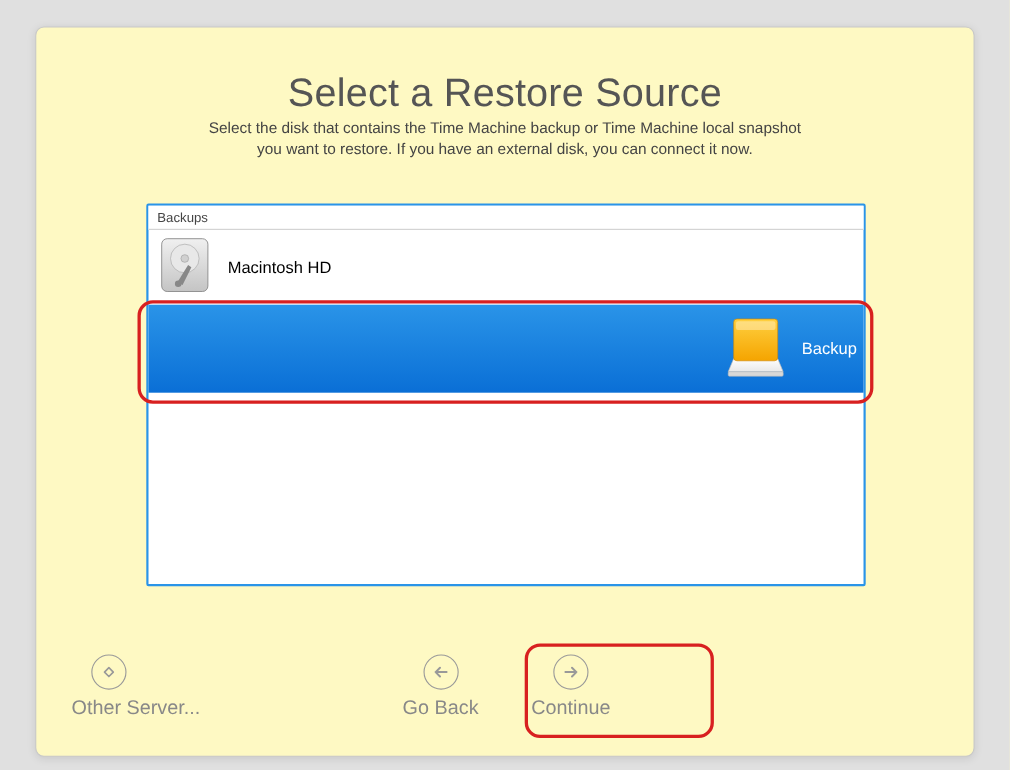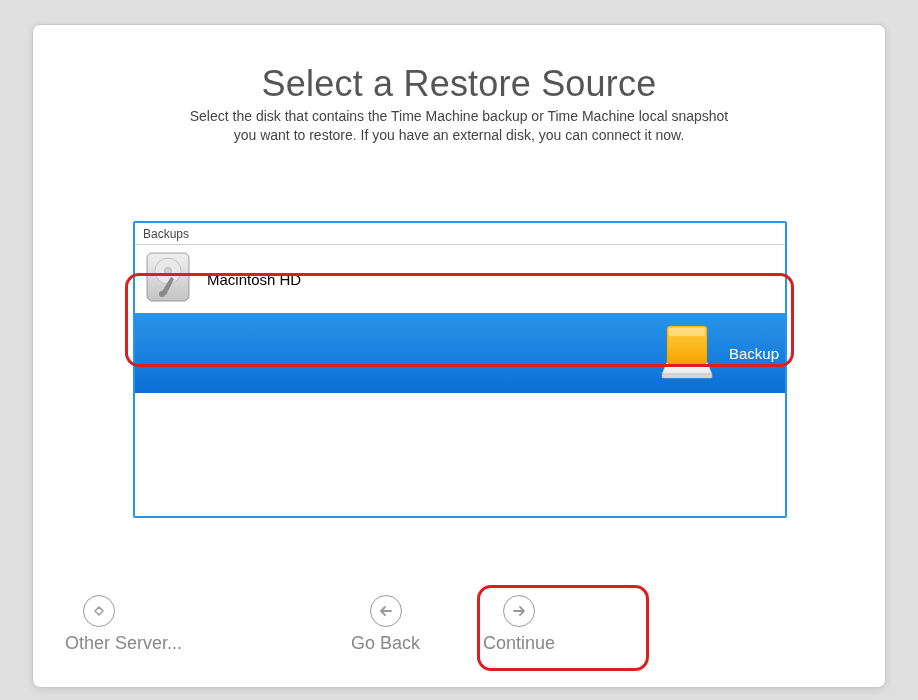--- a/index.html
+++ b/index.html
@@ -14,21 +14,21 @@
       height: 700px;
       overflow: hidden;
       position: relative;
     }
     .window {
       position: absolute;
       top: 24px;
       left: 32px;
       width: 854px;
       height: 664px;
-      background: #ffffff;
+      background: #fef9c3;
       border-radius: 8px;
       border: 1px solid #c8c8c8;
       box-shadow: 0 2px 8px rgba(0,0,0,0.1);
       overflow: visible;
     }
     .header {
       text-align: center;
       padding-top: 38px;
     }
     .title {
@@ -41,26 +41,25 @@
       font-size: 14px;
       color: #444;
       margin-top: 2px;
       line-height: 1.35;
     }
     .list-container {
       position: absolute;
       top: 160px;
       left: 100px;
       width: 654px;
-      height: 297px;
+      height: 348px;
       background: #fff;
       border: 2px solid #2a94e8;
       border-radius: 2px;
       overflow: visible;
-      margin-top: 36px;
     }
     .list-header {
       font-size: 12px;
       color: #444;
       padding: 4px 8px 3px;
       border-bottom: 1px solid #d0d0d0;
       background: #fff;
     }
     .disk-row {
       display: flex;
@@ -141,21 +140,21 @@
       align-items: center;
       justify-content: center;
       margin-bottom: 6px;
     }
     .nav-button .btn-label {
       font-size: 18px;
       color: #888;
     }
     .btn-other { left: 32px; align-items: flex-start; }
     .btn-other .circle { margin-left: 18px; }
-    .btn-goback { left: 318px; justify-content: flex-end; }
+    .btn-goback { left: 333px; justify-content: flex-end; }
     .btn-continue { left: 450px; }
     svg.arrow { width: 16px; height: 16px; }
     svg.arrow path { stroke: #999; stroke-width: 1.8; fill: none; stroke-linecap: round; stroke-linejoin: round; }
     svg.diamond { width: 14px; height: 14px; }
     svg.diamond path { stroke: #999; stroke-width: 1.5; fill: none; stroke-linecap: round; stroke-linejoin: round; }
   </style>
 </head>
 <body>
 
 <div class="window">

